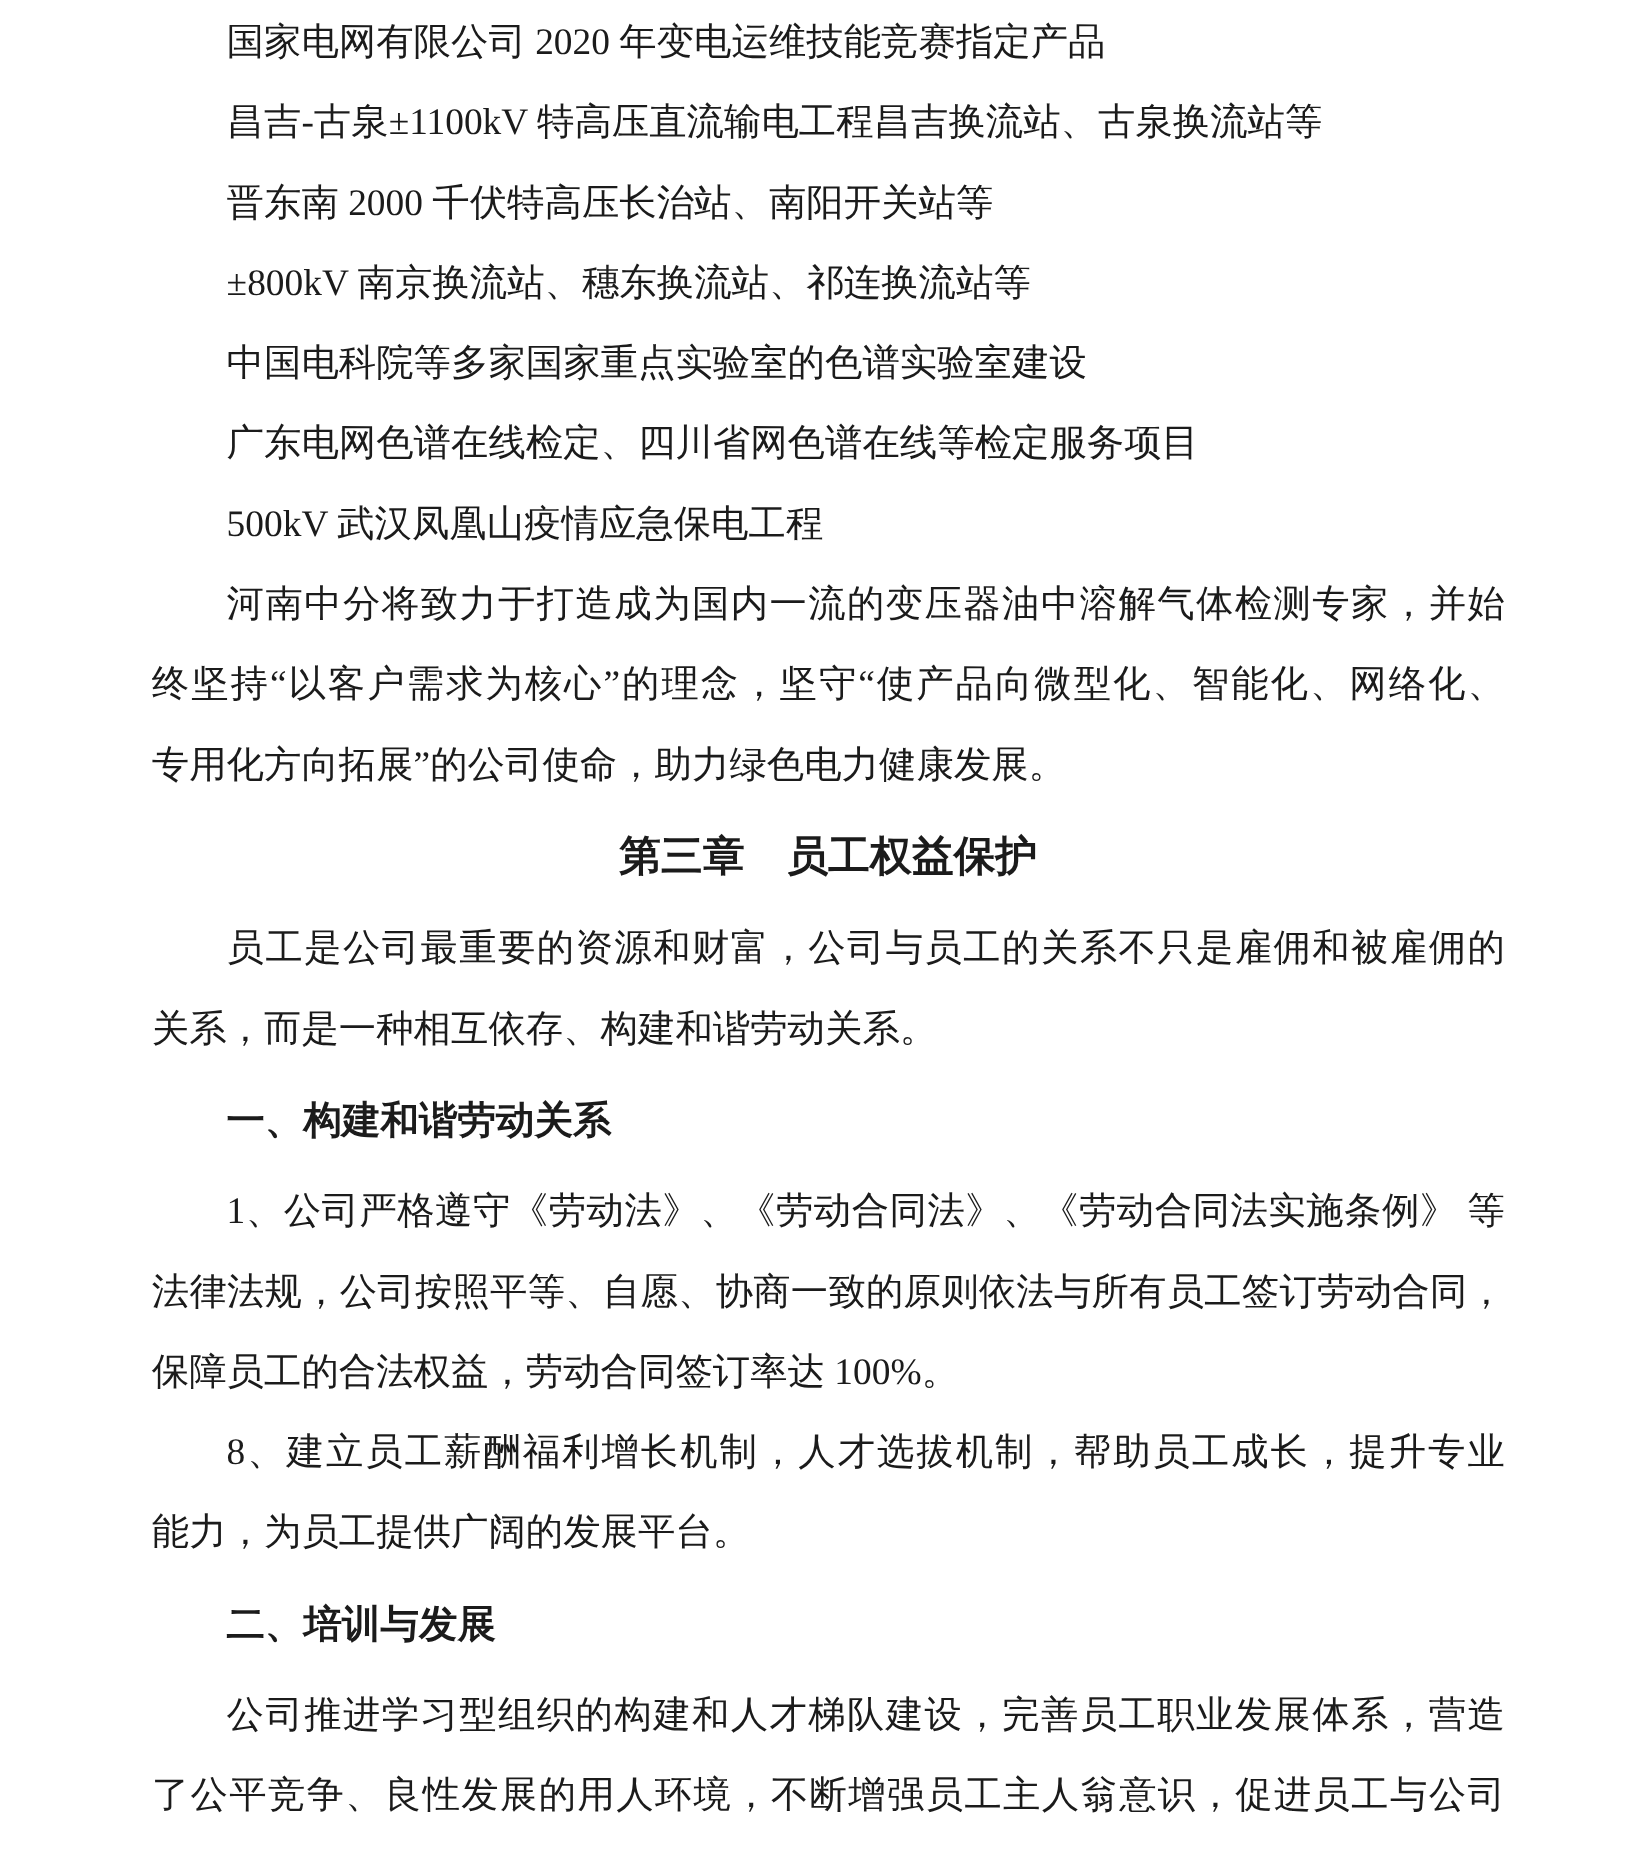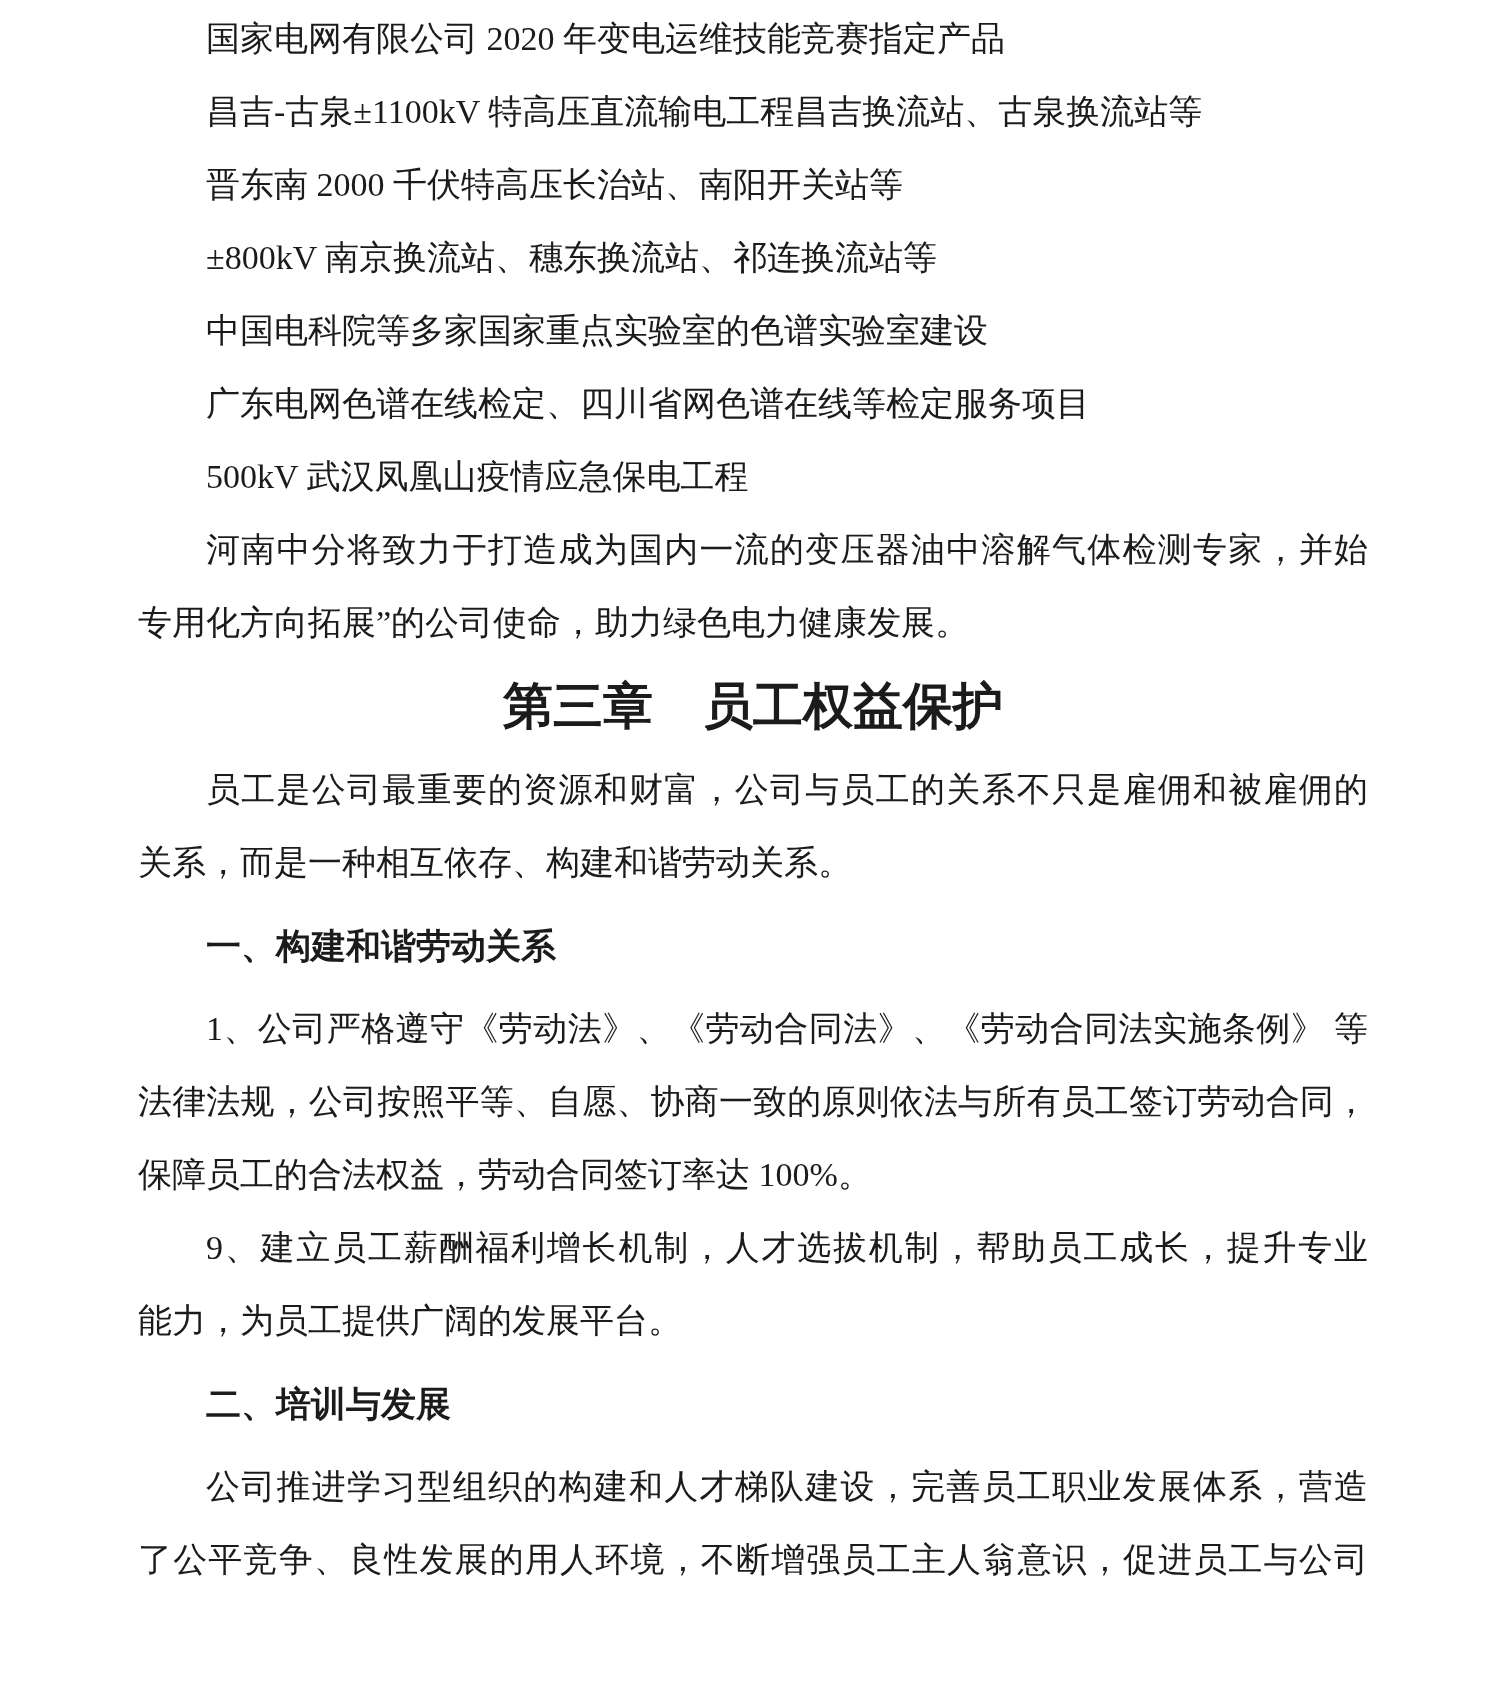--- a/index.html
+++ b/index.html
@@ -25,21 +25,21 @@
     white-space: normal;
   }
   .indent {
     text-indent: 68px; 
   }
   .just {
     text-align: justify;
     text-align-last: justify;
   }
   .chapter {
-    font-size: 50px;
+    font-size: 38px;
     line-height: 78px;
     font-weight: 700;
     text-align: center;
     text-align-last: center;
     text-indent: 0;
     margin: 8px 0;
     font-family: Liberation Sans, sans-serif;
   }
   .subhead {
     font-size: 35px;
@@ -58,34 +58,35 @@
 
   <div class="ln indent">国家电网有限公司 2020 年变电运维技能竞赛指定产品</div>
   <div class="ln indent">昌吉-古泉±1100kV 特高压直流输电工程昌吉换流站、古泉换流站等</div>
   <div class="ln indent">晋东南 2000 千伏特高压长治站、南阳开关站等</div>
   <div class="ln indent">±800kV 南京换流站、穗东换流站、祁连换流站等</div>
   <div class="ln indent">中国电科院等多家国家重点实验室的色谱实验室建设</div>
   <div class="ln indent">广东电网色谱在线检定、四川省网色谱在线等检定服务项目</div>
   <div class="ln indent">500kV 武汉凤凰山疫情应急保电工程</div>
 
   <div class="ln indent just">河南中分将致力于打造成为国内一流的变压器油中溶解气体检测专家，并始</div>
+  <div class="ln just">终坚持“以客户需求为核心”的理念，坚守“使产品向微型化、智能化、网络化、</div>
   <div class="ln">专用化方向拓展”的公司使命，助力绿色电力健康发展。</div>
 
   <div class="ln chapter">第三章　员工权益保护</div>
 
   <div class="ln indent just">员工是公司最重要的资源和财富，公司与员工的关系不只是雇佣和被雇佣的</div>
   <div class="ln">关系，而是一种相互依存、构建和谐劳动关系。</div>
 
   <div class="ln indent subhead">一、构建和谐劳动关系</div>
 
   <div class="ln indent just"><span>1、公司严格遵守</span><span class="cite">《劳动法》</span><span>、</span><span class="cite">《劳动合同法》</span><span>、</span><span class="cite">《劳动合同法实施条例》</span><span> 等</span></div>
   <div class="ln just">法律法规，公司按照平等、自愿、协商一致的原则依法与所有员工签订劳动合同，</div>
   <div class="ln">保障员工的合法权益，劳动合同签订率达 100%。</div>
 
-  <div class="ln indent just">9、建立员工薪酬福利增长机制，人才选拔机制，帮助员工成长，提升专业</div>
+  <div class="ln indent just">8、建立员工薪酬福利增长机制，人才选拔机制，帮助员工成长，提升专业</div>
   <div class="ln">能力，为员工提供广阔的发展平台。</div>
 
   <div class="ln indent subhead">二、培训与发展</div>
 
   <div class="ln indent just">公司推进学习型组织的构建和人才梯队建设，完善员工职业发展体系，营造</div>
   <div class="ln just">了公平竞争、良性发展的用人环境，不断增强员工主人翁意识，促进员工与公司</div>
 
 </div>
 
 </body></html>

